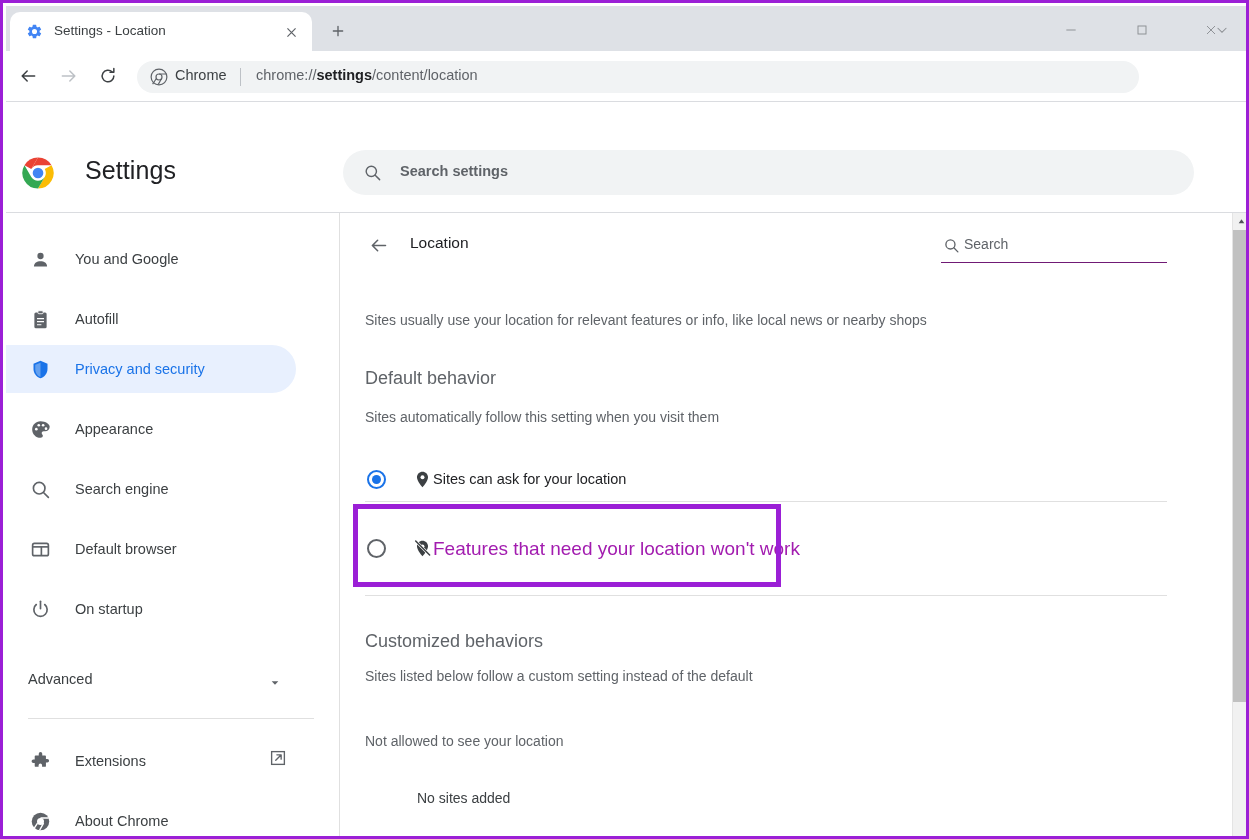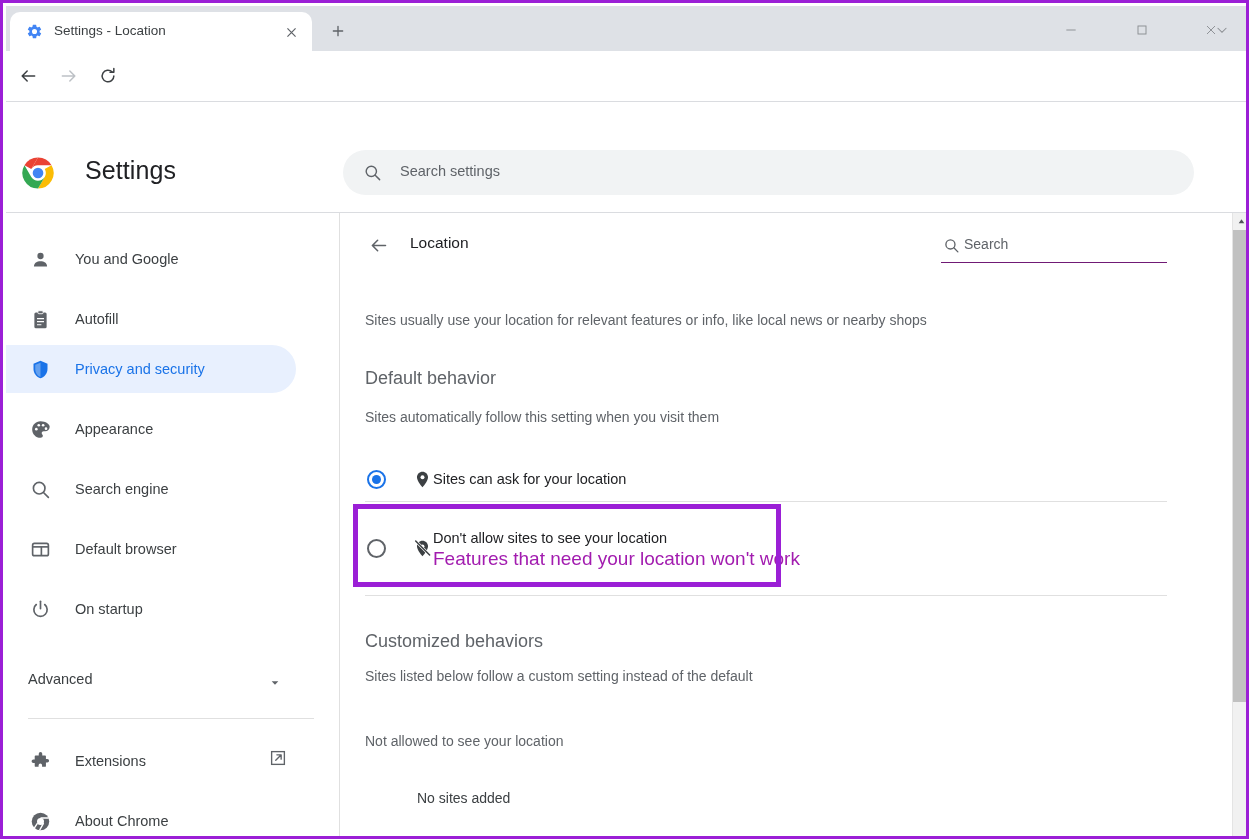--- a/index.html
+++ b/index.html
@@ -148,20 +148,21 @@
   #settings-title {
     position: absolute; left: 79px; top: 54px;
     font-size: 25px; color: #202124; letter-spacing: 0.1px;
   }
   #search-settings-box {
     position: absolute; left: 337px; top: 48px;
     width: 851px; height: 45px;
     background: #f1f3f4;
     border-radius: 23px;
     cursor: text;
+    font-weight: bold;
   }
   #search-settings-icon {
     position: absolute; left: 18px; top: 11px;
     width: 22px; height: 22px;
     display: flex; align-items: center; justify-content: center;
     color: #5f6368;
   }
   #search-settings-placeholder {
     position: absolute; left: 57px; top: 13px;
     font-size: 14.5px; color: #5f6368;
@@ -409,20 +410,32 @@
         <path d="M4 12 H19 M13 6 L19 12 L13 18" stroke="#bdc1c6" stroke-width="1.8" fill="none" stroke-linecap="round" stroke-linejoin="round"></path>
       </svg>
     </div>
     <div class="nav-btn" id="nav-reload">
       <svg viewBox="0 0 24 24" width="20" height="20">
         <path d="M19 12 a7 7 0 1 1 -2.1 -5" stroke="#3c4043" stroke-width="1.8" fill="none" stroke-linecap="round"></path>
         <path d="M19 3 L19 7.6 L14.4 7.6" stroke="#3c4043" stroke-width="1.8" fill="none" stroke-linecap="round" stroke-linejoin="round"></path>
       </svg>
     </div>
 
+    <div id="omnibox">
+      <span id="omnibox-chrome-icon">
+        <svg viewBox="0 0 24 24" width="18" height="18">
+          <circle cx="12" cy="12" r="10.5" fill="none" stroke="#5f6368" stroke-width="1.6"></circle>
+          <circle cx="12" cy="12" r="4" fill="none" stroke="#5f6368" stroke-width="1.6"></circle>
+          <path d="M12 8 L22 8 M8.5 14 L3.5 21.5 M15.5 14 L11 21.8" stroke="#5f6368" stroke-width="1.5"></path>
+        </svg>
+      </span>
+      <span id="omnibox-chrome-label">Chrome</span>
+      <span id="omnibox-sep"></span>
+      <span id="omnibox-url"><span>chrome://</span><b>settings</b><span>/content/location</span></span>
+    </div>
 
     <div class="tb-icon" id="icon-share">
       <svg viewBox="0 0 24 24" width="19" height="19">
         <path d="M8 4 H5 a1.5 1.5 0 0 0 -1.5 1.5 V19 a1.5 1.5 0 0 0 1.5 1.5 H18.5 a1.5 1.5 0 0 0 1.5 -1.5 V15" stroke="#5f6368" stroke-width="1.6" fill="none" stroke-linecap="round"></path>
         <path d="M10 14 C10 9 13 7.5 18 7.5" stroke="#5f6368" stroke-width="1.6" fill="none" stroke-linecap="round"></path>
         <path d="M15 4 L20.5 7.5 L15 11.5 Z" fill="#5f6368"></path>
       </svg>
     </div>
     <div class="tb-icon" id="icon-star">
       <svg viewBox="0 0 24 24" width="20" height="20">
@@ -669,21 +682,20 @@
       <span class="radio-outer"></span>
       <span class="opt-ico">
         <svg viewBox="0 0 24 24" width="19" height="19">
           <path d="M12 2.2 c-3.9 0-7 3.1-7 7 0 5.2 7 12.6 7 12.6 s7-7.4 7-12.6 c0-3.9-3.1-7-7-7 Z" fill="#3c4043"></path>
           <circle cx="12" cy="9.2" r="2.4" fill="#ffffff"></circle>
           <path d="M3.4 2.6 L21 20.2" stroke="#ffffff" stroke-width="3.4" stroke-linecap="round"></path>
           <path d="M3.4 2.6 L21 20.2" stroke="#3c4043" stroke-width="1.9" stroke-linecap="round"></path>
         </svg>
       </span>
       <span class="opt-txt">
-        <div class="opt-title">Don't allow sites to see your location</div>
         <div class="opt-sub">Features that need your location won't work</div>
       </span>
     </div>
 
     <div id="row-divider-2"></div>
 
     <div class="section-head" id="cbehavior-h" style="top:418px">Customized behaviors</div>
     <div class="body-text" id="cbehavior-d">Sites listed below follow a custom setting instead of the default</div>
     <div class="body-text" id="notallowed-t">Not allowed to see your location</div>
     <div id="nosites-t" style="position:absolute">No sites added</div>

